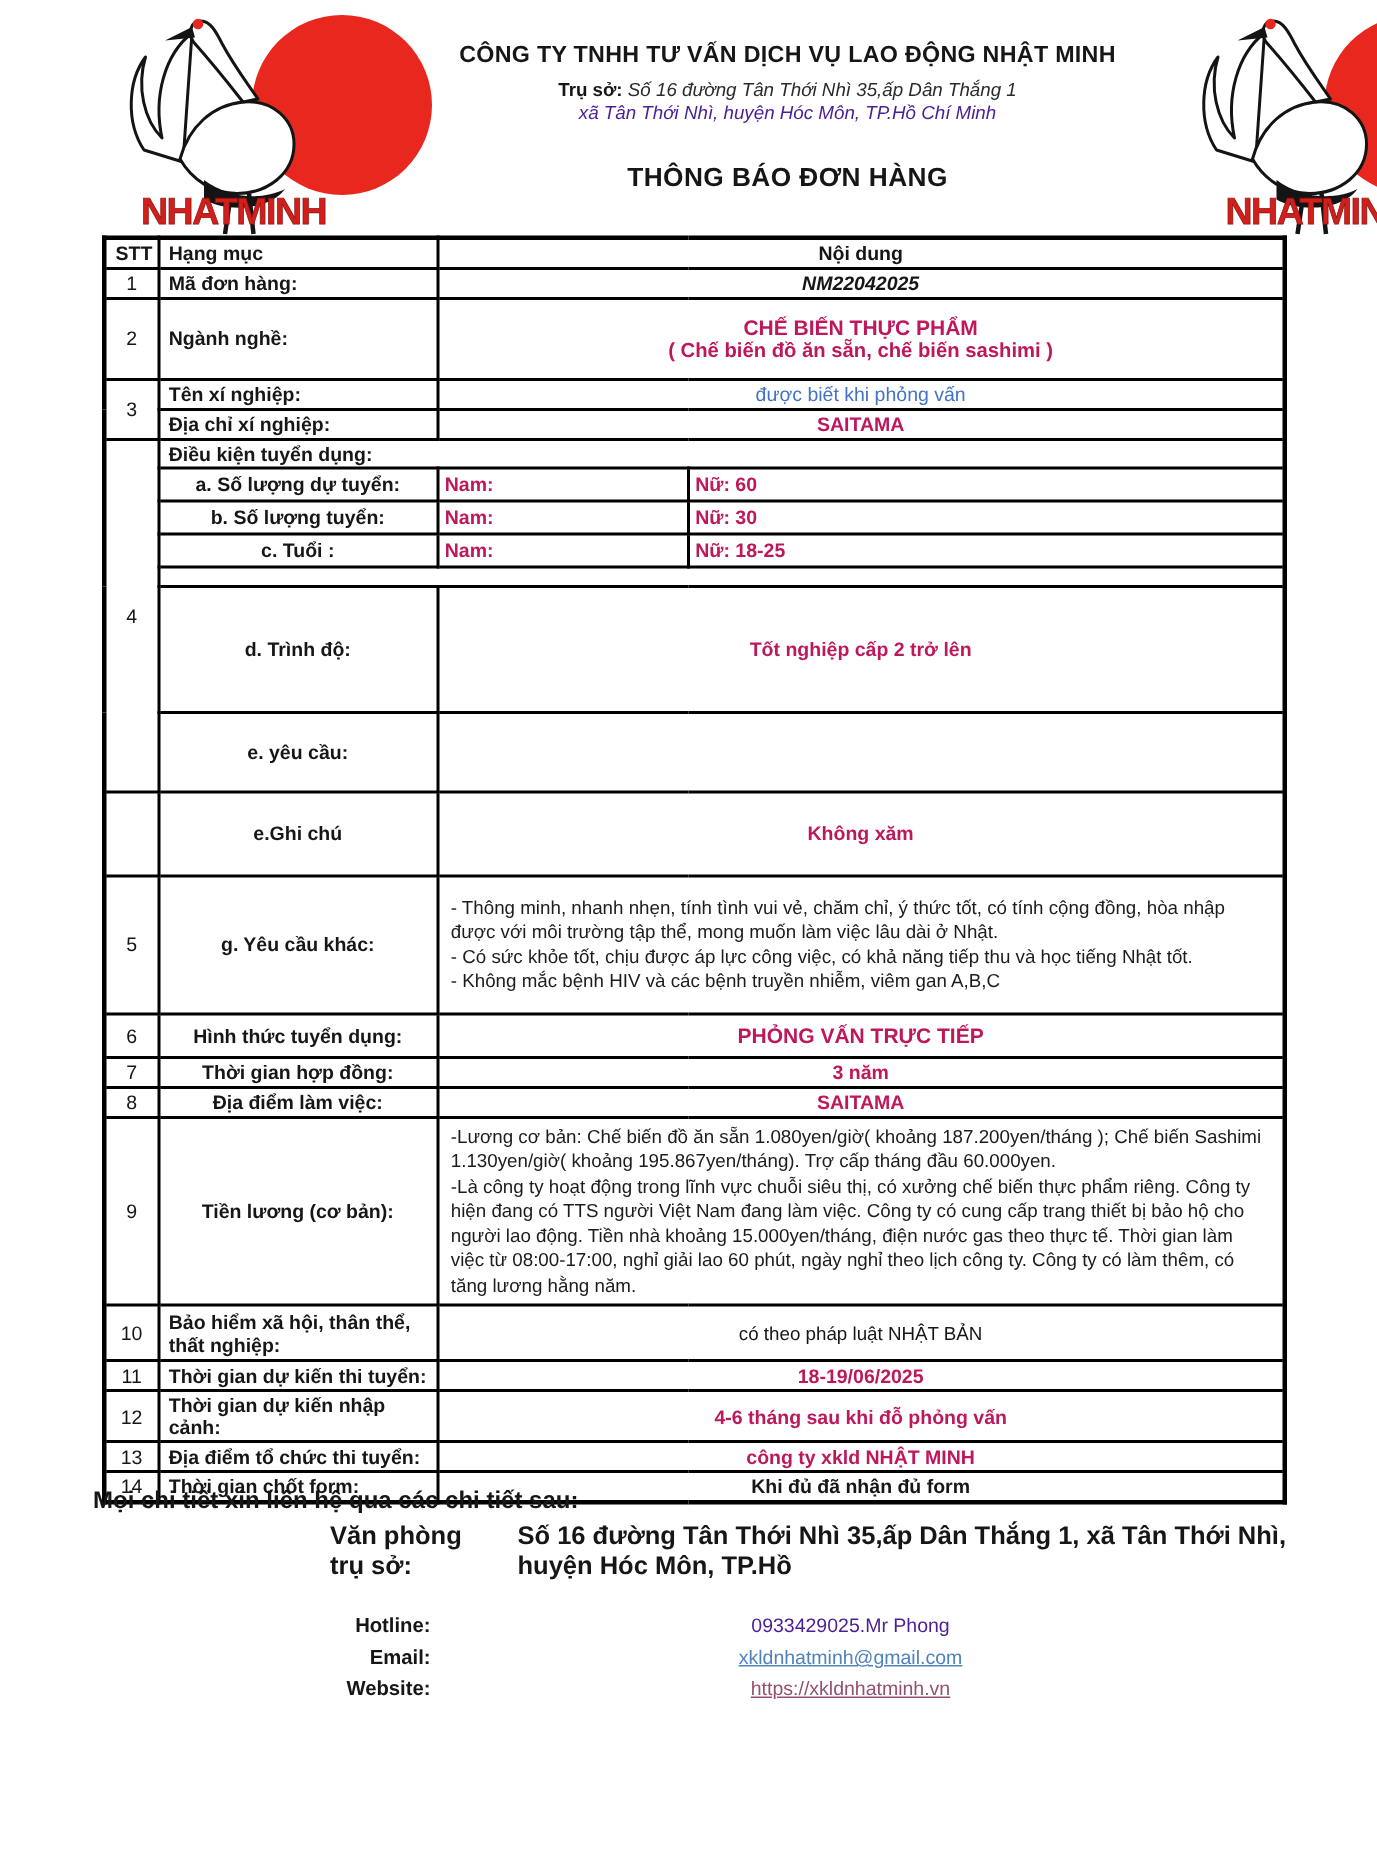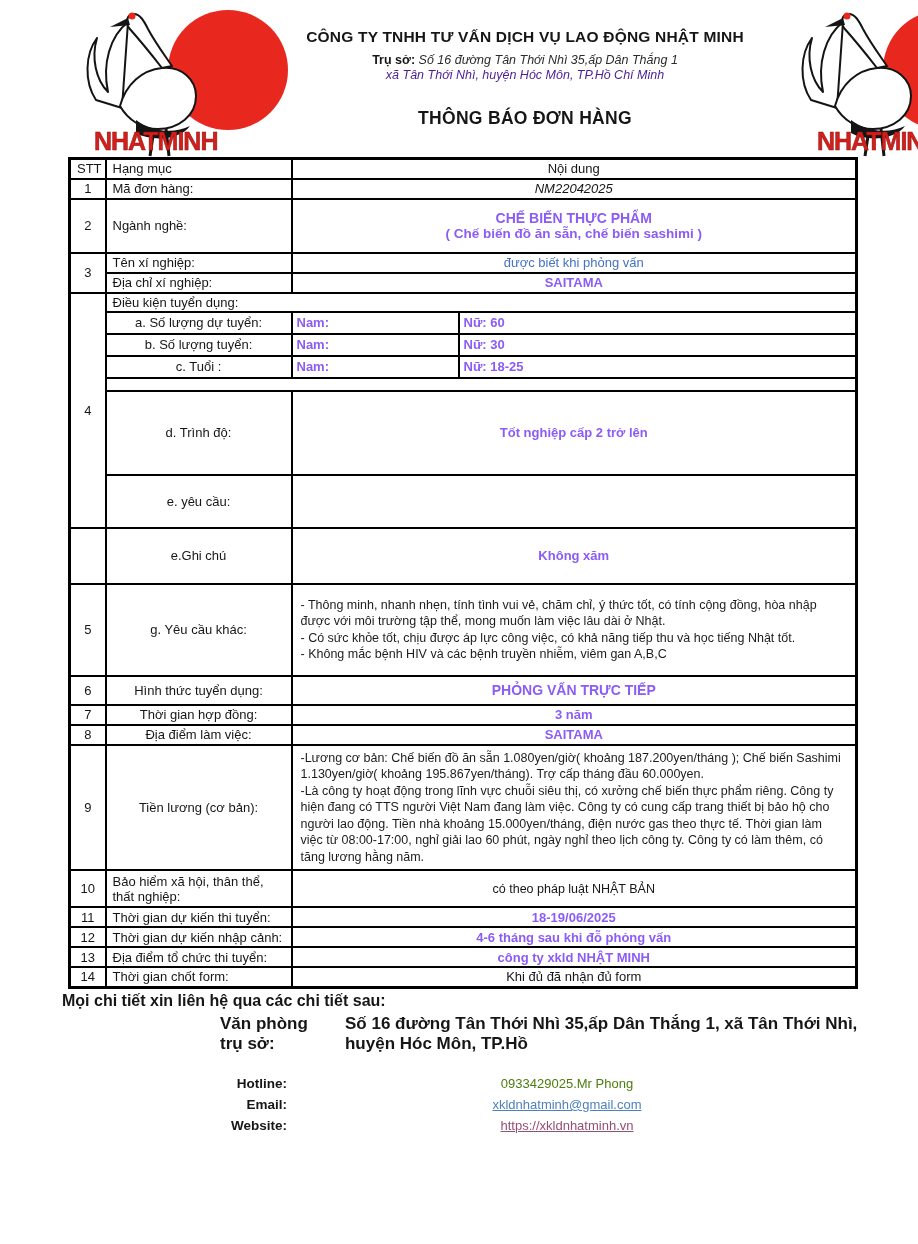--- a/index.html
+++ b/index.html
@@ -29,43 +29,43 @@
   .doc-title { margin-top:26px; font-size:17.5px; font-weight:bold; letter-spacing:0.3px; }
 
   
   table.main {
     position:absolute; left:68px; top:157px; width:787px;
     border-collapse:collapse; table-layout:fixed;
     border:3px solid #000;
   }
   td { border:2px solid #000; padding:1px 6px; font-size:13px; vertical-align:middle; overflow:hidden; }
   .c  { text-align:center; }
-  .b  { font-weight:normal; }
-  .red  { color:#8b5cf6; font-weight:bold; }
+  .b  { font-weight:bold; }
+  .red  { color:#be185d; font-weight:bold; }
   .blue { color:#4472c4; }
   .ital { font-style:italic; }
   .small-pad { padding:1px 4px; }
   .longtext { font-size:12.5px; line-height:1.32; padding:4px 8px; font-weight:normal; color:#1c1c1c; }
 
   tr.h20 { height:20px; } tr.h22 { height:22px; } tr.h19 { height:19px; }
   tr.h29 { height:29px; } tr.h37 { height:37px; } tr.h13 { height:13px; }
   tr.h54 { height:54px; } tr.h84 { height:84px; } tr.h53 { height:53px; }
   tr.h44 { height:56px; } tr.h92 { height:92px; } tr.h118 { height:118px; }
 
   
   .foot { position:absolute; left:62px; top:992px; width:830px; }
   .foot-intro { font-size:16px; font-weight:bold; }
   .foot-office { display:flex; margin-top:4px; padding-left:158px; font-size:17px; font-weight:bold; }
   .foot-office .addr { margin-left:10px; }
   .contact-row { display:flex; align-items:center; }
   .contact-row.first { margin-top:22px; }
   .contact-row + .contact-row { margin-top:6px; }
   .contact-label { width:225px; text-align:right; font-weight:bold; font-size:13.5px; }
   .contact-value { width:560px; text-align:center; font-size:13px; }
-  .v-hotline { color:#4d7c0f; }
+  .v-hotline { color:#4c1d95; }
   .v-email   { color:#4f81bd; text-decoration:underline; cursor:pointer; }
   .v-web     { color:#954f72; text-decoration:underline; cursor:pointer; }
 </style>
 </head>
 <body>
 
 <div class="logo logo-left">
   <svg width="265" height="150" viewBox="0 0 265 150">
     <circle cx="170" cy="62" r="60" fill="#e8281e"></circle>
     <g stroke="#141414" stroke-width="2" fill="#ffffff" stroke-linejoin="round">

